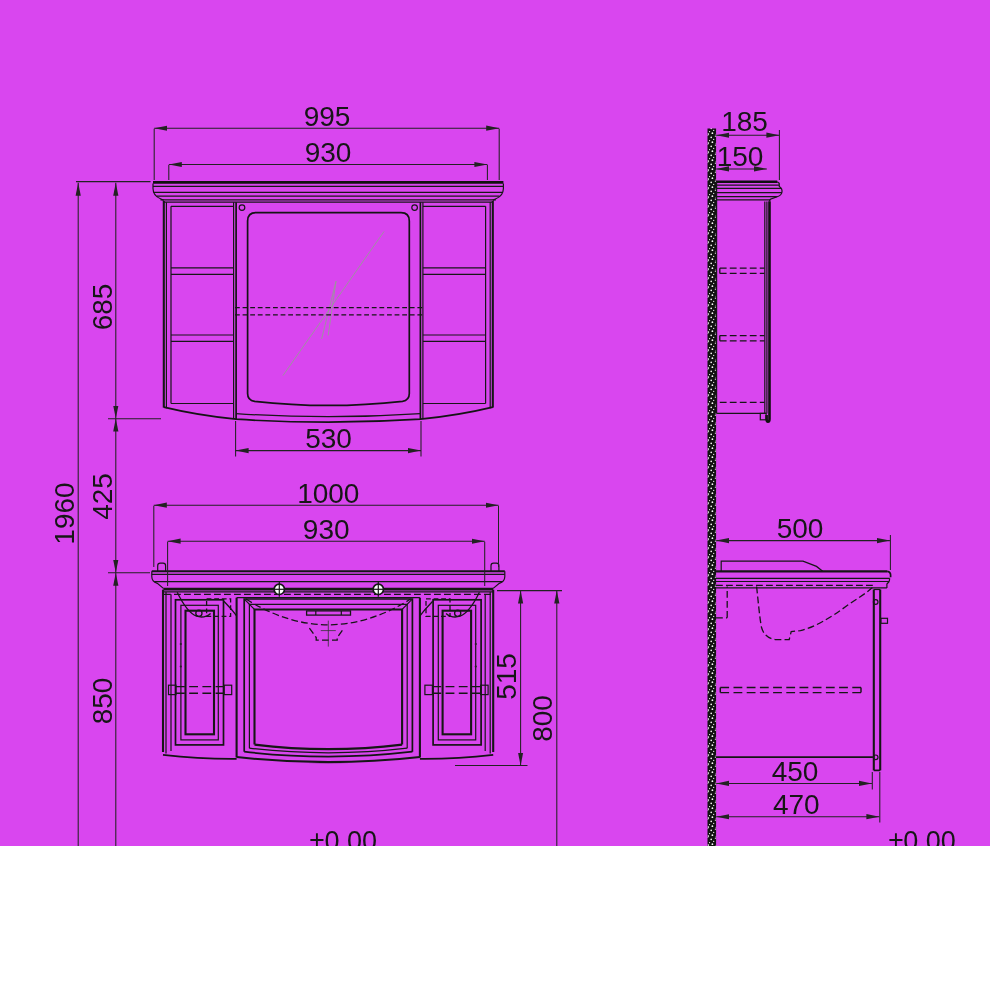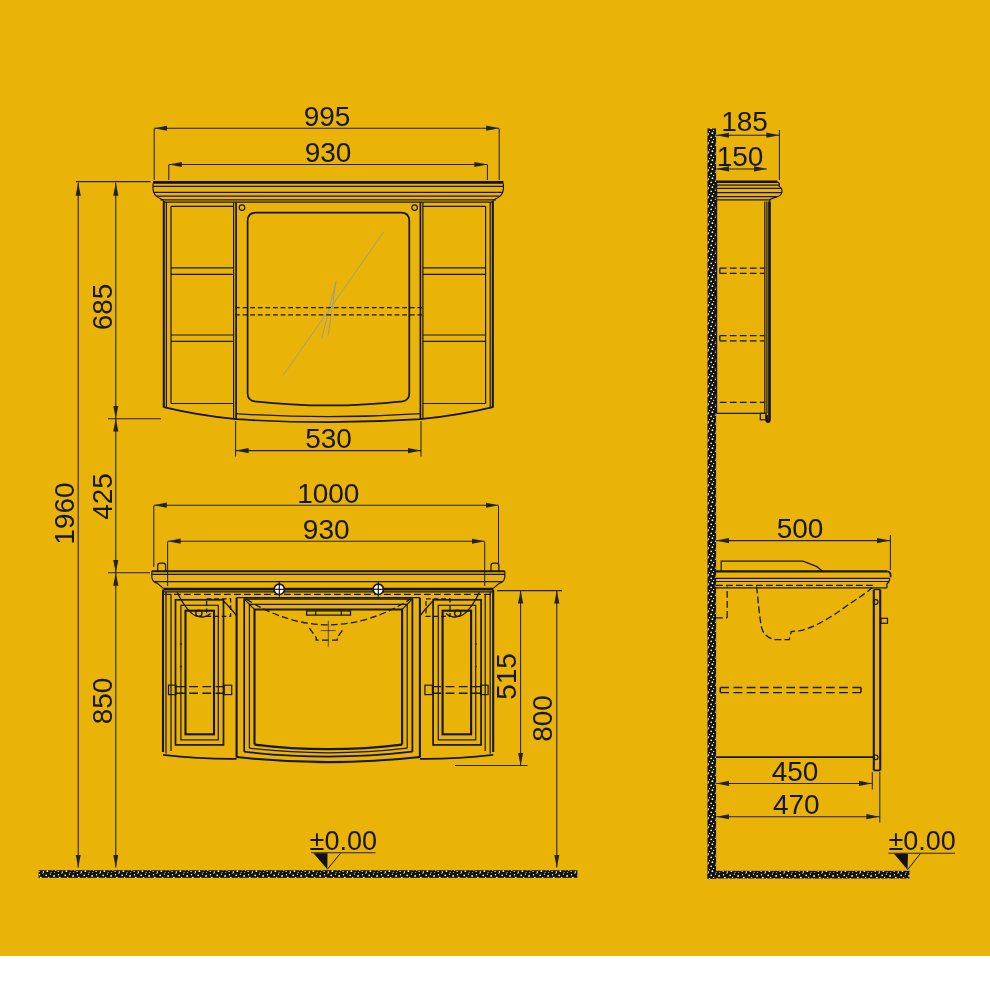--- a/index.html
+++ b/index.html
@@ -1,16 +1,16 @@
 <!DOCTYPE html>
 <html><head>
 <meta charset="utf-8">
 <style>
   html,body{margin:0;padding:0;background:#fff;}
-  #wrap{width:990px;height:956px;position:relative;background:#eab308;overflow:hidden;will-change:transform;}
+  #wrap{width:990px;height:846px;position:relative;background:#d946ef;overflow:hidden;will-change:transform;}
   svg{position:absolute;left:0;top:0;}
   .o1{stroke:#171717;stroke-width:1.2;fill:none;}
   .o12{stroke:#171717;stroke-width:1.3;fill:none;}
   .o15{stroke:#141414;stroke-width:1.7;fill:none;}
   .o2{stroke:#161616;stroke-width:2.1;fill:none;}
   .o25{stroke:#111;stroke-width:2.6;fill:none;}
   .d{stroke:#161616;stroke-width:1.3;fill:none;stroke-dasharray:4.8 2.8;}
   .d2{stroke:#161616;stroke-width:1.45;fill:none;stroke-dasharray:8.8 4.4;}
   .d3{stroke:#161616;stroke-width:1.3;fill:none;stroke-dasharray:6.8 3.2;}
   .dim{stroke:#222;stroke-width:1.05;fill:none;}

